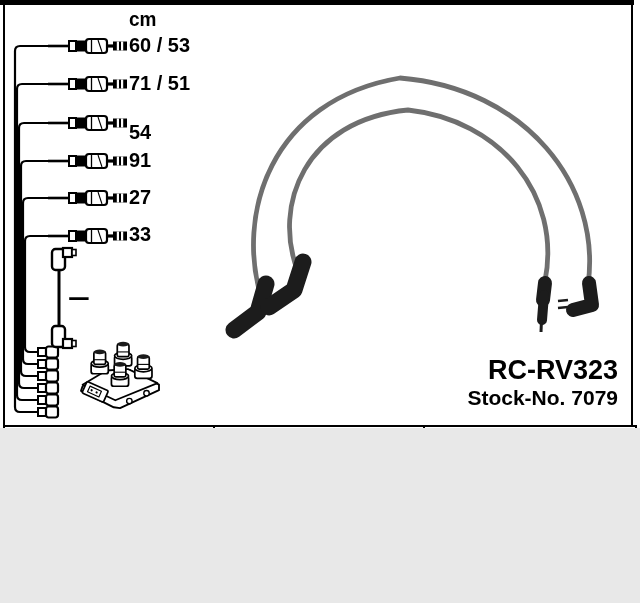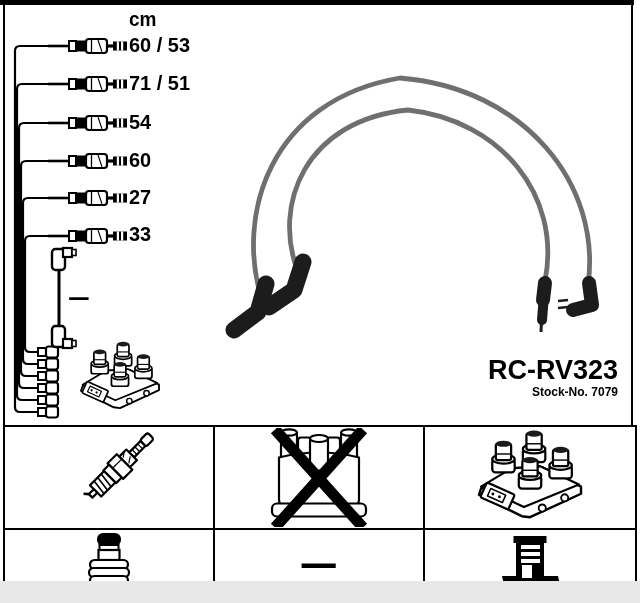--- a/index.html
+++ b/index.html
@@ -1,35 +1,35 @@
 <!DOCTYPE html>
 <html><head>
 <meta charset="utf-8">
 <style>
   html,body{margin:0;padding:0;background:#e8e8e8;}
-  #page{position:relative;width:640px;height:581px;background:#ffffff;overflow:hidden;
+  #page{position:relative;width:640px;height:428px;background:#ffffff;overflow:hidden;
         font-family:"Liberation Sans",sans-serif;color:#000;}
   
   .bar-top{position:absolute;left:0;top:0;width:634px;height:5px;background:#000;}
   .bar-bottom{position:absolute;left:0;top:596px;width:640px;height:7px;background:#000;}
   .edge-left{position:absolute;left:3px;top:5px;width:2px;height:420px;background:#000;}
   .edge-right{position:absolute;left:631px;top:5px;width:2px;height:420px;background:#000;}
   
   #art{position:absolute;left:0;top:0;}
   
   .unit{position:absolute;left:129px;top:8px;font-size:20px;font-weight:bold;
         transform:scaleX(.95);transform-origin:left;}
   .mlabel{position:absolute;left:129px;font-size:21px;font-weight:bold;white-space:nowrap;
           transform:scaleX(.95);transform-origin:left;}
   .dash-small{position:absolute;left:68px;top:281px;font-size:28px;font-weight:bold;
               transform:scaleX(1.4);transform-origin:left;}
   
   .product{position:absolute;right:22px;top:356px;text-align:right;line-height:1.1;}
   .product .code{font-size:27px;font-weight:bold;letter-spacing:0px;margin-left:28px;}
-  .product .stock{font-size:12px;font-weight:bold;}
+  .product .stock{font-size:21px;font-weight:bold;}
   
   .legend{position:absolute;left:3px;top:425px;width:634px;height:171px;box-sizing:border-box;
           border:2px solid #000;display:grid;grid-template-columns:1fr 1fr 1fr;
           grid-template-rows:103px 64px;background:#fff;}
   .cell{border-right:2px solid #000;border-bottom:2px solid #000;display:flex;
         align-items:center;justify-content:center;overflow:hidden;}
   .cell:nth-child(3n){border-right:none;}
   .cell:nth-child(n+4){border-bottom:none;}
   .dash-big{font-size:46px;font-weight:bold;transform:scaleX(1.5);line-height:0;}
 </style>
@@ -148,22 +148,22 @@
         <path d="M 589 283 L 592 305 L 573 310" fill="none" stroke="#1c1c1c" stroke-width="14" stroke-linecap="round" stroke-linejoin="round"></path>
         <line x1="558" y1="301" x2="568" y2="300" stroke="#1c1c1c" stroke-width="2.6"></line>
         <line x1="558" y1="308" x2="568" y2="307" stroke="#1c1c1c" stroke-width="2.6"></line>
       </g>
     </g>
   </svg>
 
   <div class="unit">cm</div>
   <div class="mlabel" style="top:33px">60 / 53</div>
   <div class="mlabel" style="top:71px">71 / 51</div>
-  <div class="mlabel" style="top:110px">54</div>
-  <div class="mlabel" style="top:148px">60</div>
+  <div class="mlabel" style="top:120px">54</div>
+  <div class="mlabel" style="top:148px">91</div>
   <div class="mlabel" style="top:185px">27</div>
   <div class="mlabel" style="top:222px">33</div>
   <div class="dash-small">–</div>
 
   <div class="product">
     <div class="code">RC-RV323</div>
     <div class="stock"><span>Stock-No.</span>&nbsp;<span>7079</span></div>
   </div>
 
   <div class="legend">

